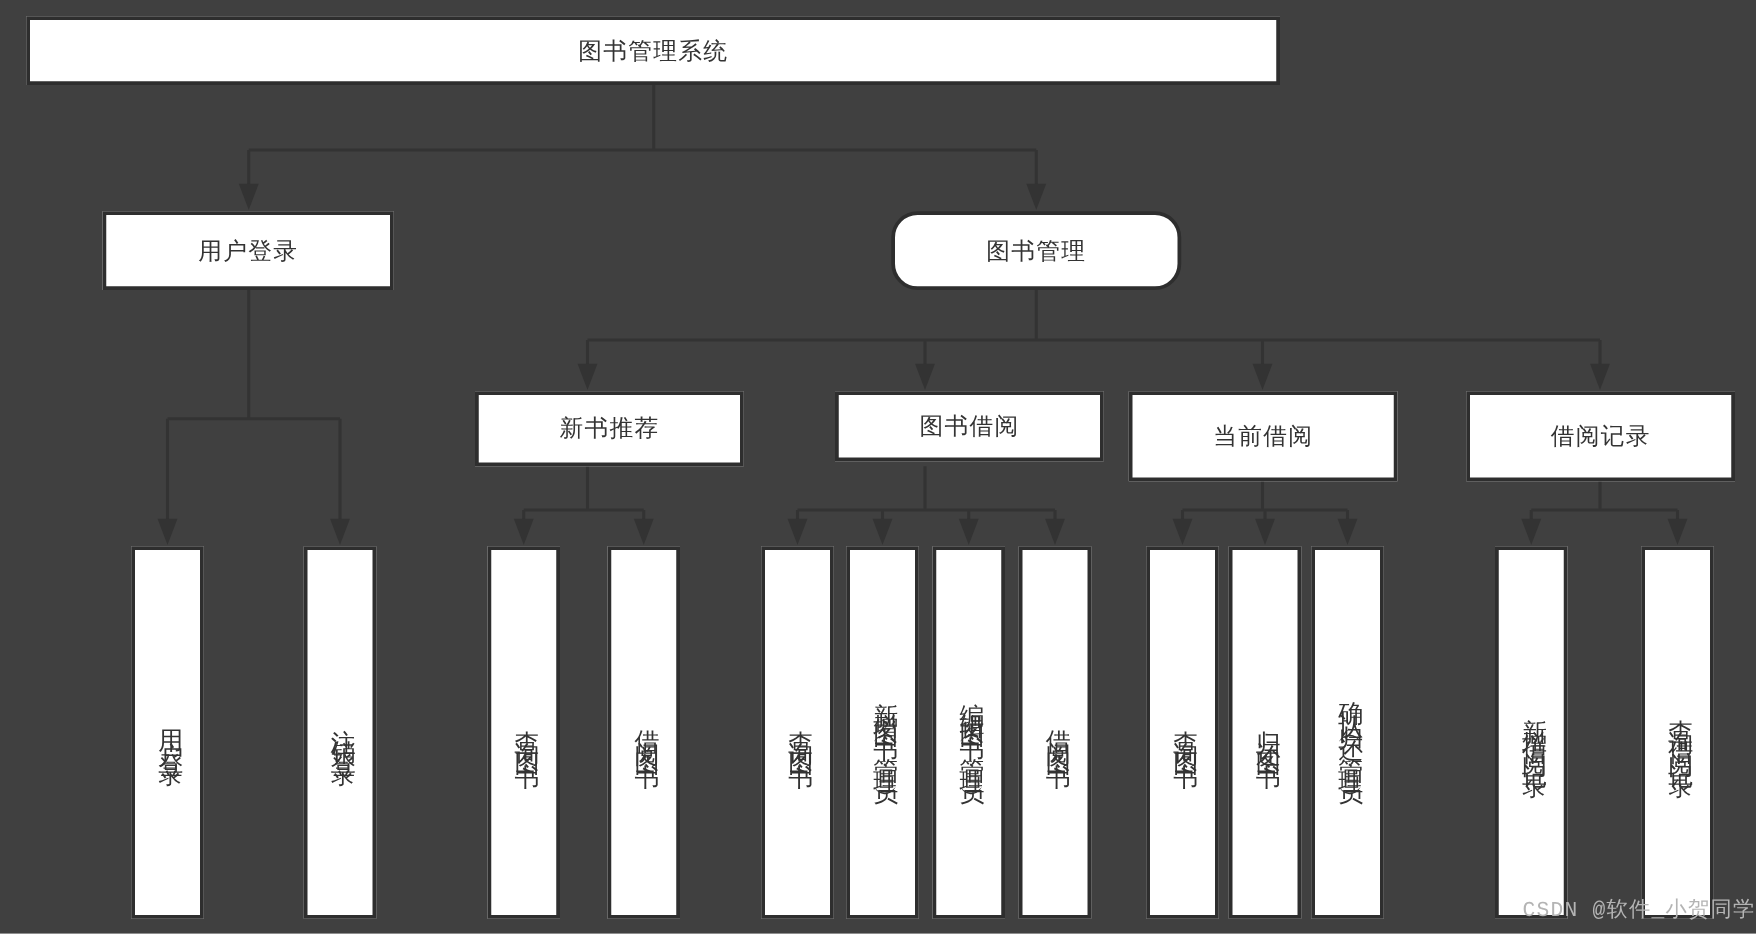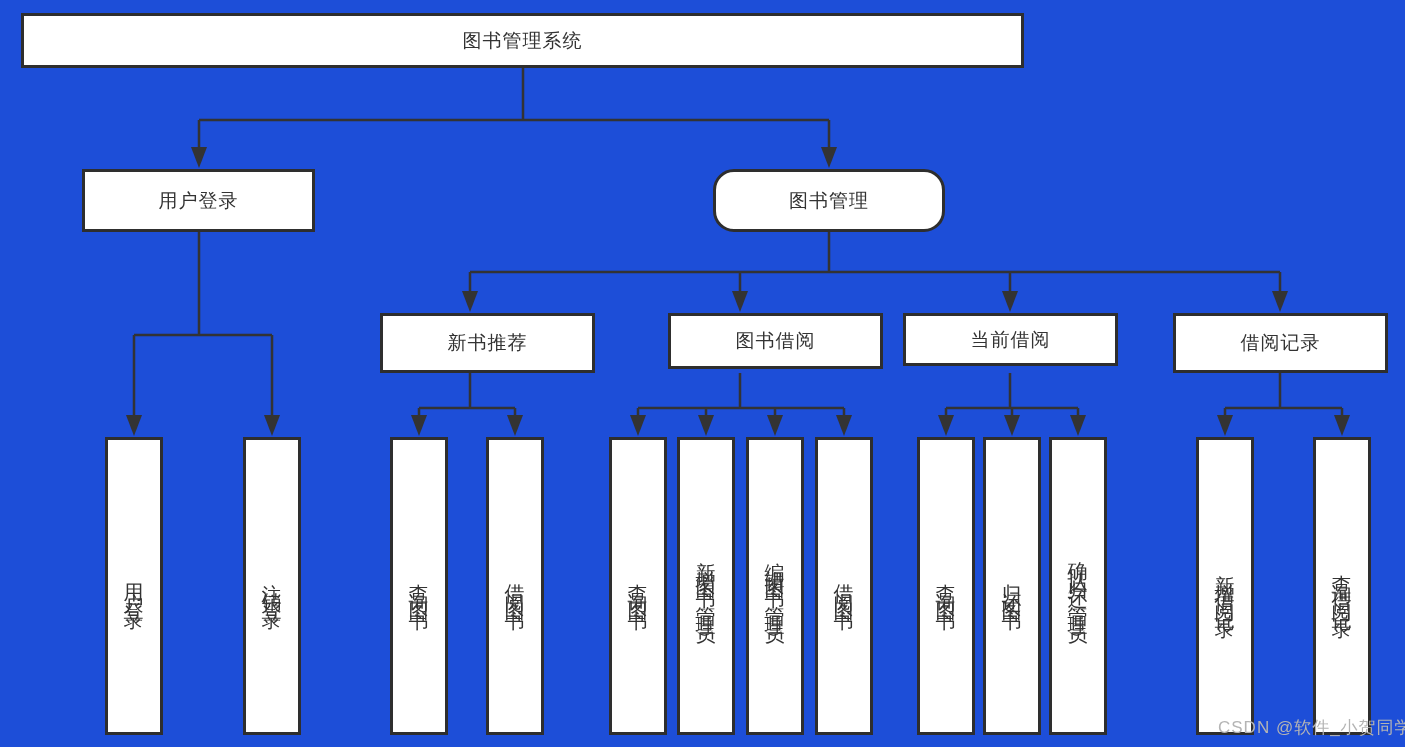--- a/index.html
+++ b/index.html
@@ -1,18 +1,18 @@
 <!DOCTYPE html>
 <html><head>
 <meta charset="utf-8">
 <style>
   html,body{margin:0;padding:0;background:#ffffff;}
   .stage{
-    position:relative;width:1405px;height:747px;background:#1d4ed8;
-    font-family:Liberation Sans, sans-serif;overflow:hidden;
+    position:relative;width:1405px;height:747px;background:#404040;
+    font-family:Liberation Mono, monospace;overflow:hidden;
   }
   .box{
     position:absolute;background:#ffffff;border:3px solid #2e2e2e;
     box-sizing:border-box;display:flex;align-items:center;justify-content:center;
     color:#333333;
   }
   .hbox{font-size:19px;letter-spacing:1px;}
   .vbox{width:58px;height:298px;top:437px;}
   .vbox .vtext{
     writing-mode:vertical-rl;text-orientation:mixed;
@@ -99,24 +99,24 @@
   <div class="box hbox" style="left:713px;top:169px;width:232px;height:63px;border-radius:21px;">
     <span>图书管理</span>
   </div>
 
   <div class="box hbox" style="left:363px;top:313px;width:215px;height:60px;margin-left:17px;">
     <span>新书推荐</span>
   </div>
   <div class="box hbox" style="left:633px;top:313px;width:215px;height:56px;margin-left:35px;">
     <span>图书借阅</span>
   </div>
-  <div class="box hbox" style="left:903px;top:313px;width:215px;height:53px;">
+  <div class="box hbox" style="left:903px;top:313px;width:215px;height:72px;">
     <span>当前借阅</span>
   </div>
-  <div class="box hbox" style="left:1173px;top:313px;width:215px;height:60px;">
+  <div class="box hbox" style="left:1173px;top:313px;width:215px;height:72px;">
     <span>借阅记录</span>
   </div>
 
   <div class="box vbox" style="left:105px;">
     <span class="vtext">用户登录</span>
   </div>
   <div class="box vbox" style="left:243px;">
     <span class="vtext">注销登录</span>
   </div>
 

